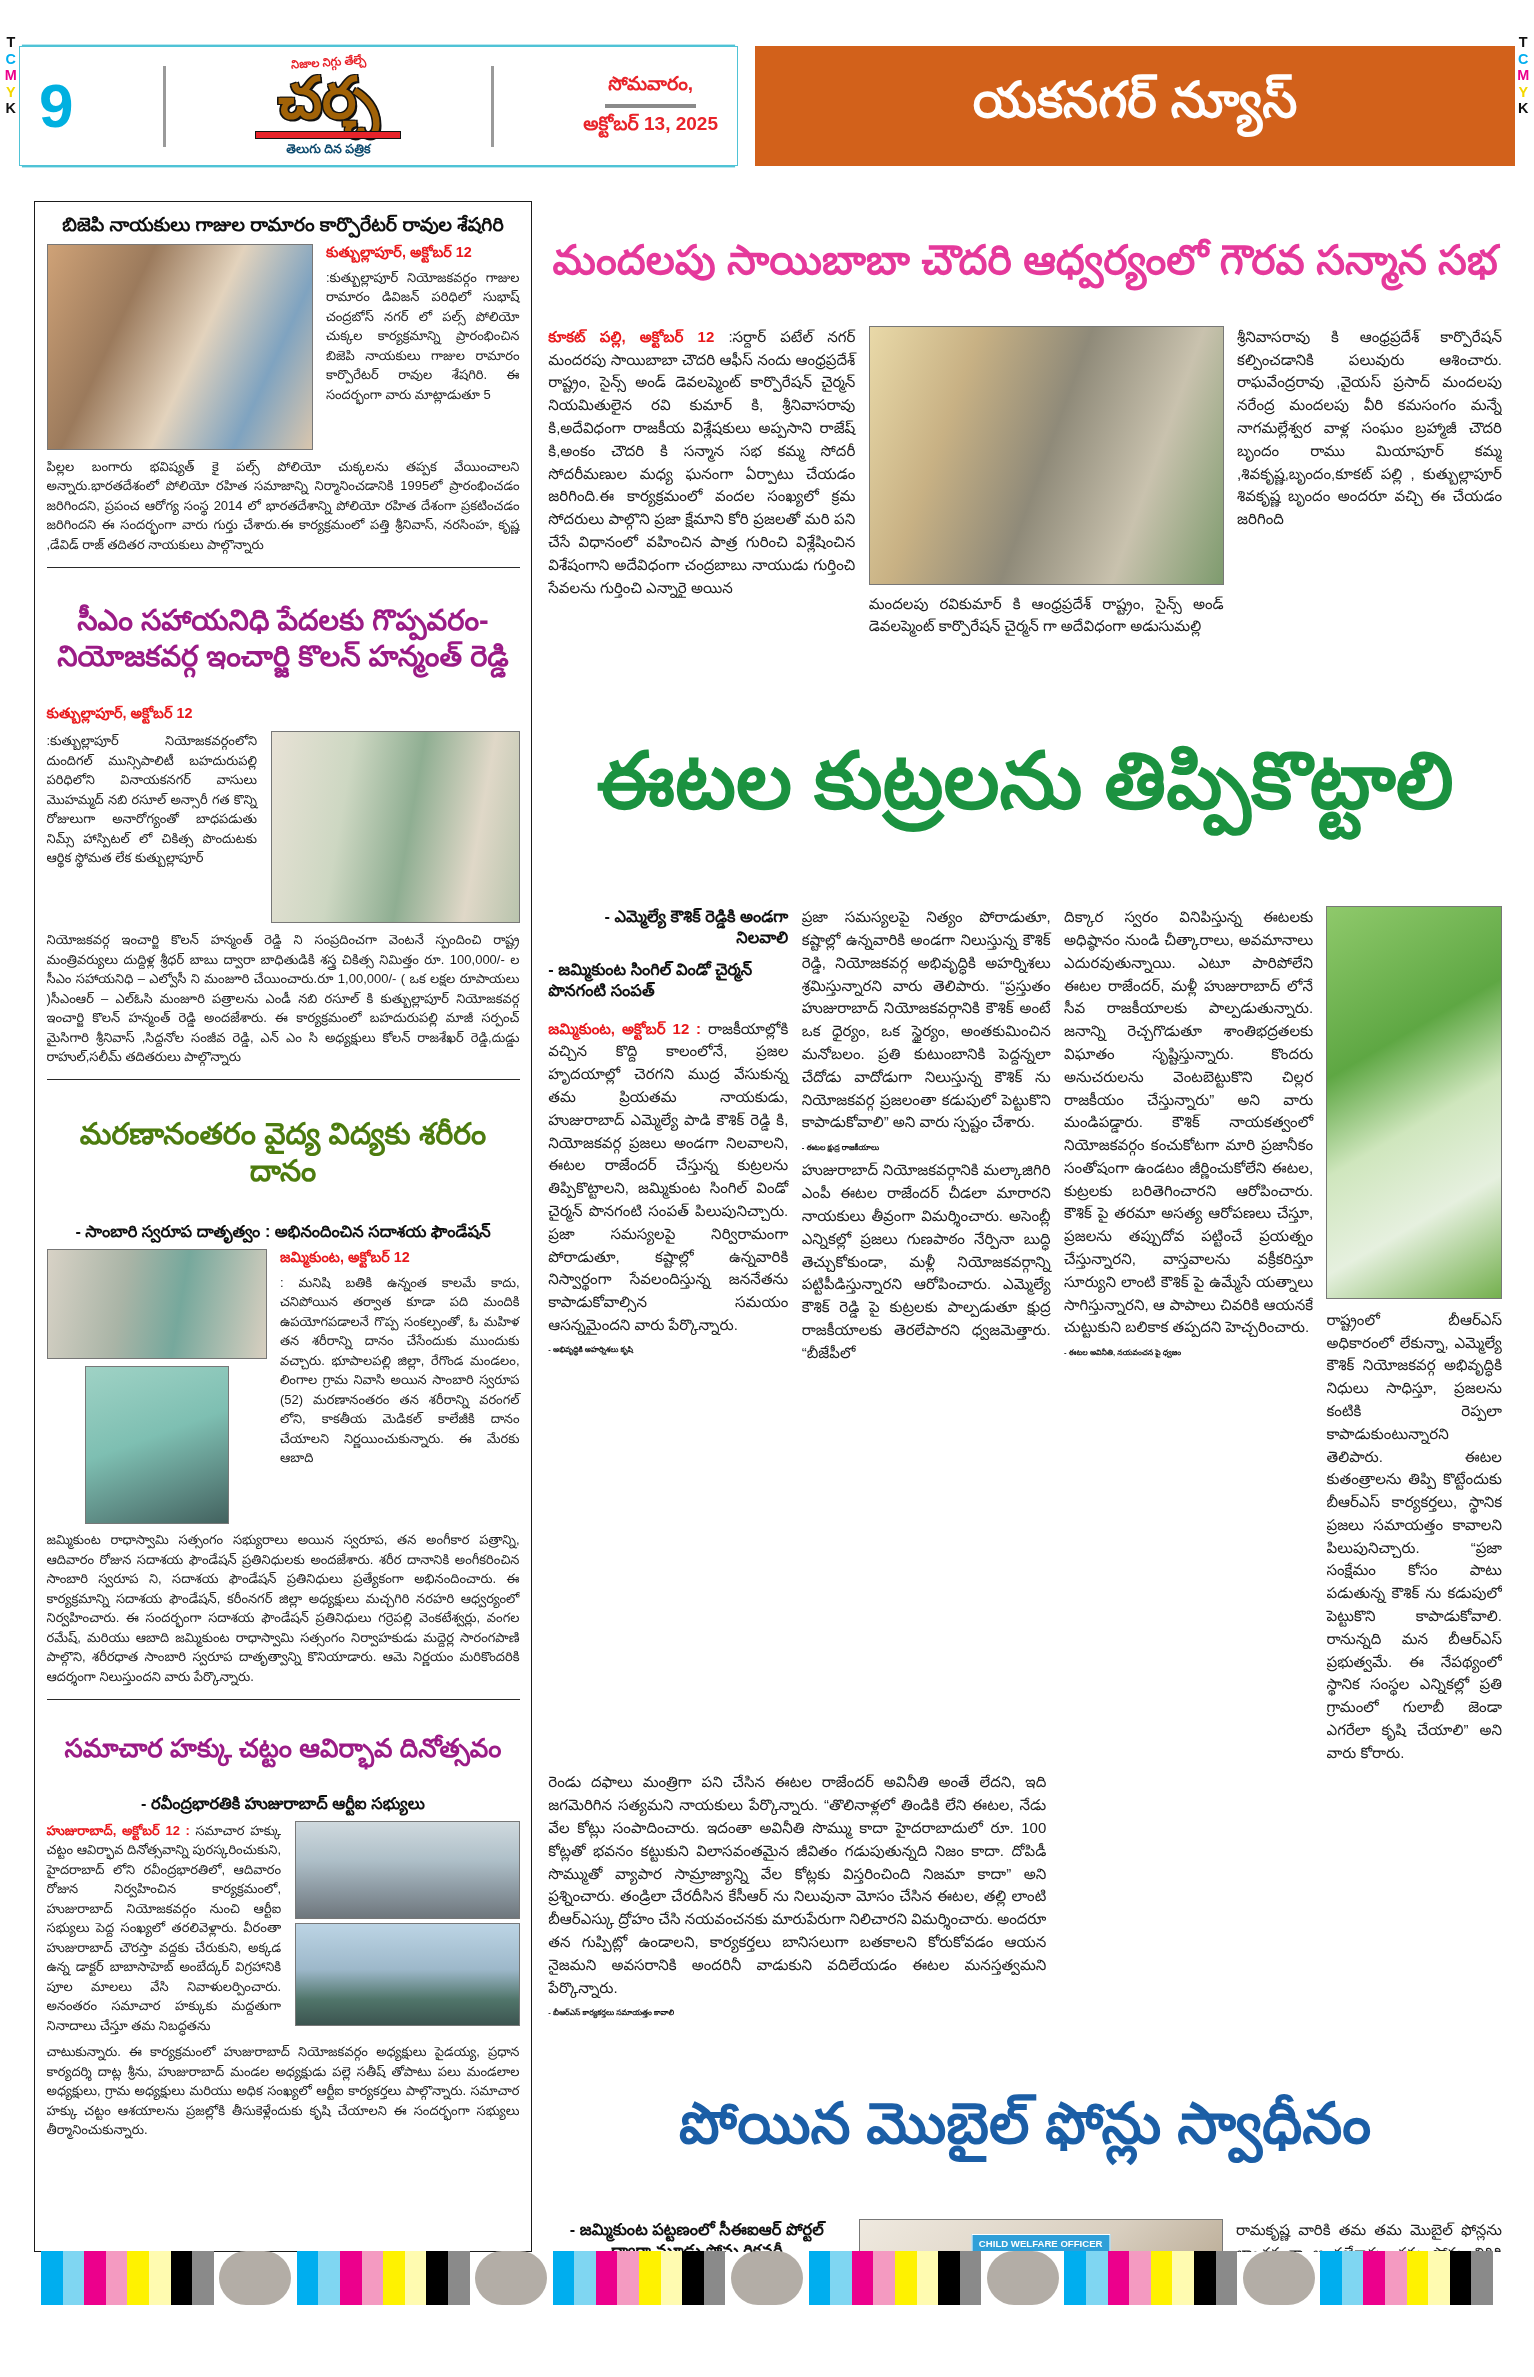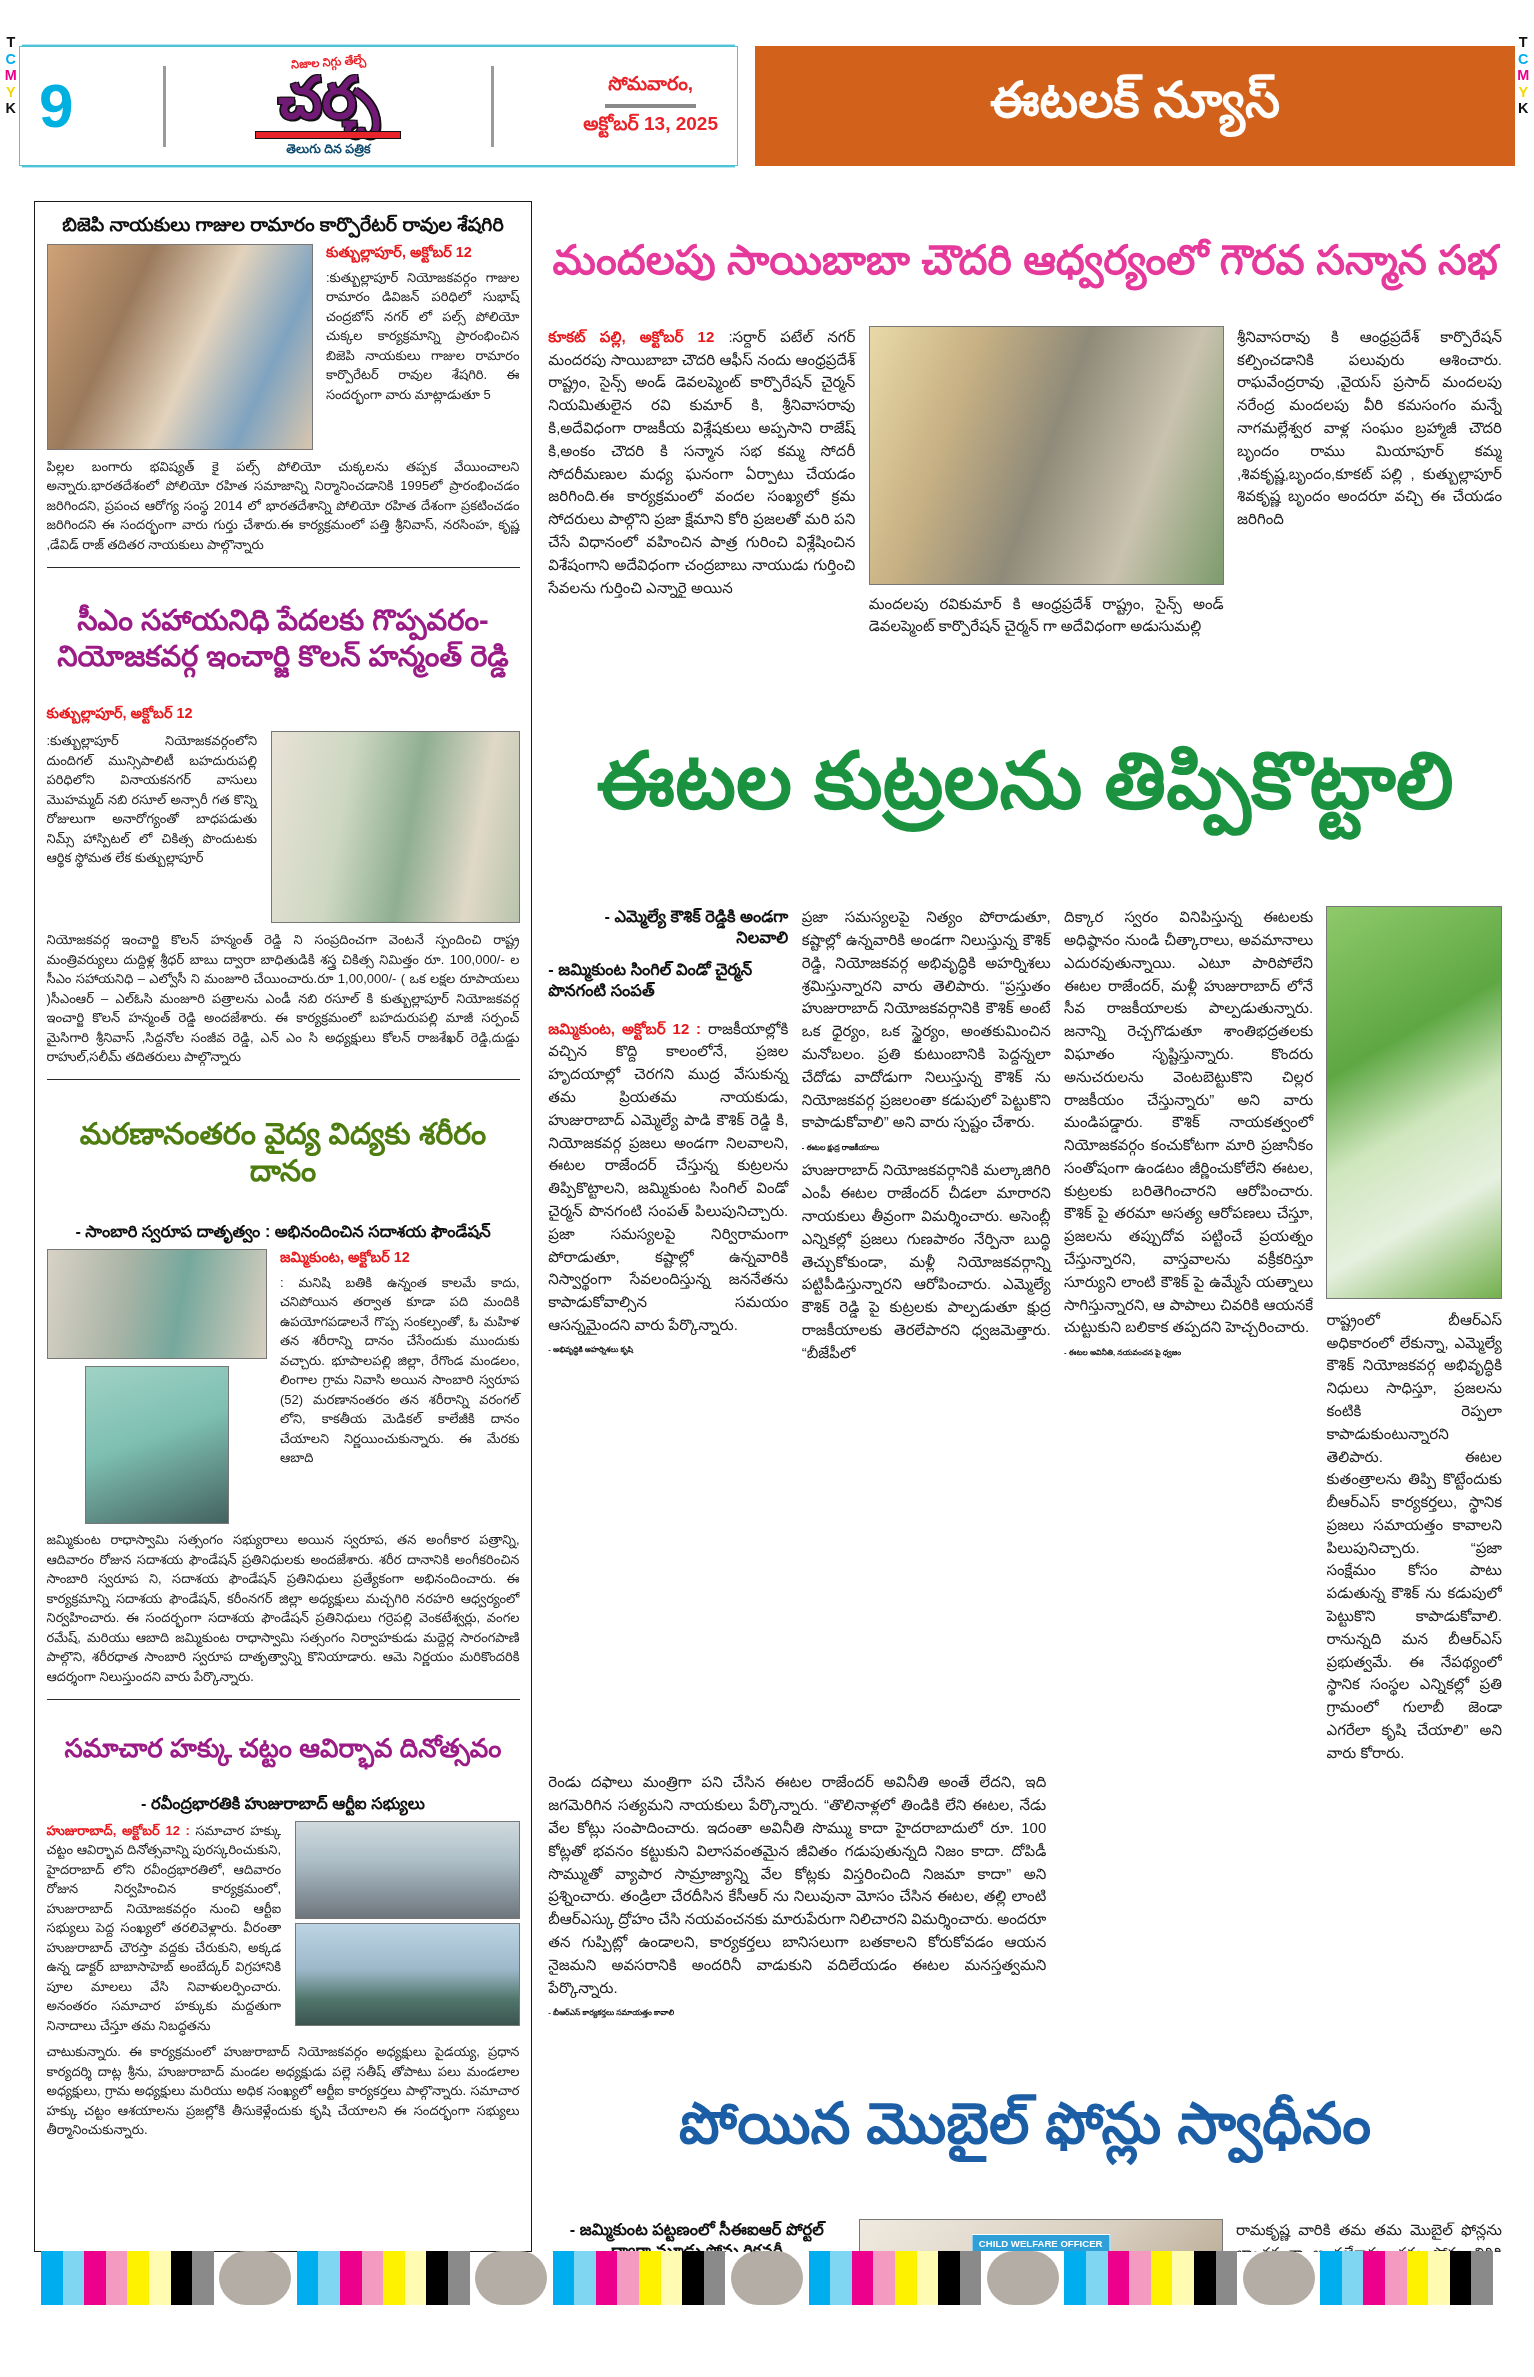--- a/index.html
+++ b/index.html
@@ -13,21 +13,21 @@
   .regmark.right{right:4.8px;}
 
   
   .header{position:absolute;top:46px;left:19px;right:19px;height:120px;display:flex;gap:17px;}
   .mastbox{width:719px;box-sizing:border-box;border:1.4px solid #4fc3d6;box-shadow:0 -4.3px 0 -2.9px #4fc3d6,0 4.3px 0 -2.9px #4fc3d6;
            background:#fff;display:flex;align-items:center;justify-content:space-between;padding:4.8px 19px;}
   .pagenum{color:#00b0e0;font-size:62px;font-weight:bold;line-height:1;}
   .vrule{width:2.9px;height:81px;background:#9a9a9a;}
   .mastcenter{display:flex;flex-direction:column;align-items:center;line-height:1.05;}
   .tagline{color:#e8232a;font-size:11.5px;font-weight:bold;transform:rotate(-4deg);}
-  .masttitle{color:#701a75;font-size:58px;font-weight:bold;
+  .masttitle{color:#a16207;font-size:58px;font-weight:bold;
              text-shadow:1.9px 1.9px 0 #111,-1.4px -1.4px 0 #111,1.4px -1.4px 0 #111,-1.4px 1.4px 0 #111;}
   .mastbar{width:144px;height:6.7px;background:#e8232a;border:1px solid #111;margin-top:1.9px;}
   .mastsub{color:#0c4a6e;font-size:12.5px;font-weight:bold;margin-top:4px;}
   .dateblock{display:flex;flex-direction:column;align-items:center;gap:4.8px;}
   .dateday,.datefull{color:#e8232a;font-size:19px;font-weight:bold;}
   .dayrule{width:91px;height:3.8px;background:#8a8a8a;}
   .banner{flex:1;background:#d2611b;display:flex;align-items:center;justify-content:center;}
   .banner span{color:#ffffff;font-size:50px;font-weight:bold;}
 
   
@@ -110,21 +110,21 @@
         <div class="mastsub">తెలుగు దిన పత్రిక</div>
       </div>
       <div class="vrule"></div>
       <div class="dateblock">
         <div class="dateday">సోమవారం,</div>
         <div class="dayrule"></div>
         <div class="datefull">అక్టోబర్ 13, 2025</div>
       </div>
     </div>
     <div class="banner">
-      <span>ఈటలక్ న్యూస్</span>
+      <span>యకనగర్ న్యూస్</span>
     </div>
   </header>
 
   <main class="content">
 
     <section class="leftcol">
 
       <article class="article">
         <div class="subhead">బిజెపి నాయకులు గాజుల రామారం కార్పొరేటర్ రావుల శేషగిరి</div>
         <div class="cols">

